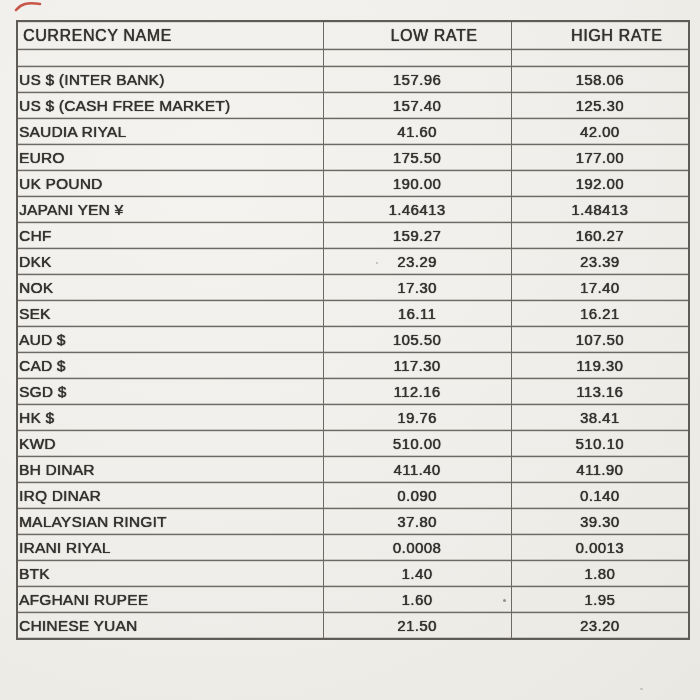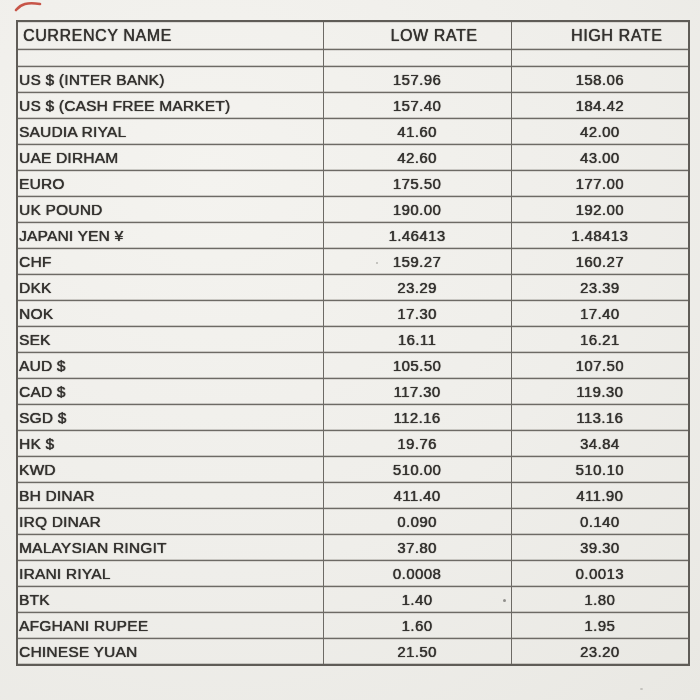--- a/index.html
+++ b/index.html
@@ -95,34 +95,29 @@
     <tbody id="rows">
   <tr>
     <td class="name">US $ (INTER BANK)</td>
     <td class="num">157.96</td>
     <td class="num">158.06</td>
   </tr>
 
   <tr>
     <td class="name">US $ (CASH FREE MARKET)</td>
     <td class="num">157.40</td>
-    <td class="num">184.42</td>
+    <td class="num">125.30</td>
   </tr>
 
   <tr>
     <td class="name">SAUDIA RIYAL</td>
     <td class="num">41.60</td>
     <td class="num">42.00</td>
   </tr>
 
-  <tr>
-    <td class="name">UAE DIRHAM</td>
-    <td class="num">42.60</td>
-    <td class="num">43.00</td>
-  </tr>
 
   <tr>
     <td class="name">EURO</td>
     <td class="num">175.50</td>
     <td class="num">177.00</td>
   </tr>
 
   <tr>
     <td class="name">UK POUND</td>
     <td class="num">190.00</td>
@@ -173,21 +168,21 @@
 
   <tr>
     <td class="name">SGD $</td>
     <td class="num">112.16</td>
     <td class="num">113.16</td>
   </tr>
 
   <tr>
     <td class="name">HK $</td>
     <td class="num">19.76</td>
-    <td class="num">34.84</td>
+    <td class="num">38.41</td>
   </tr>
 
   <tr>
     <td class="name">KWD</td>
     <td class="num">510.00</td>
     <td class="num">510.10</td>
   </tr>
 
 
   <tr>

